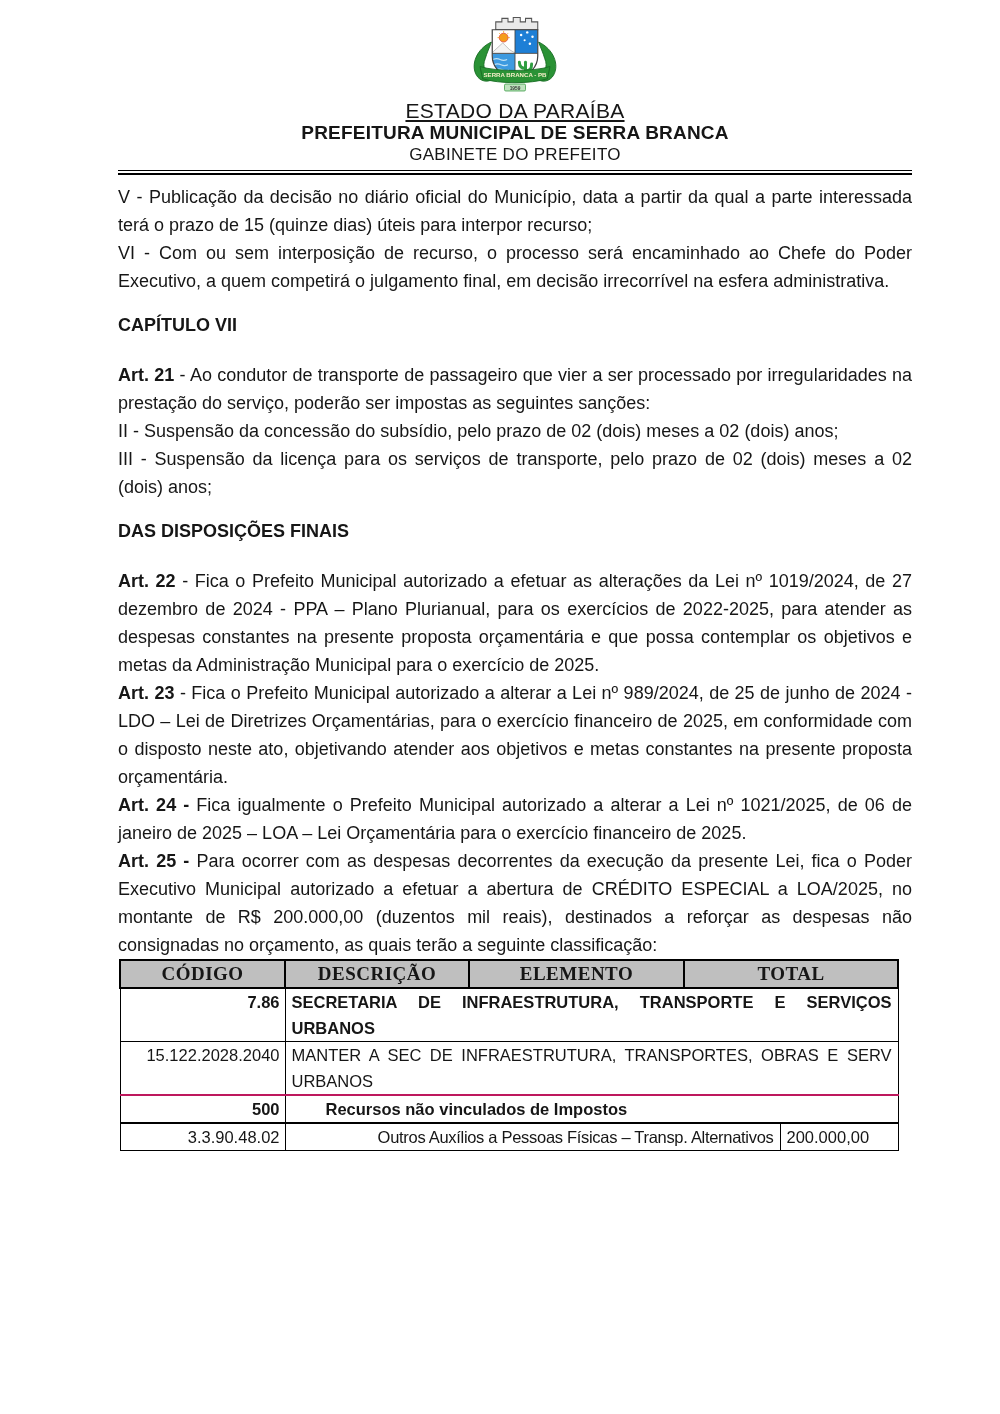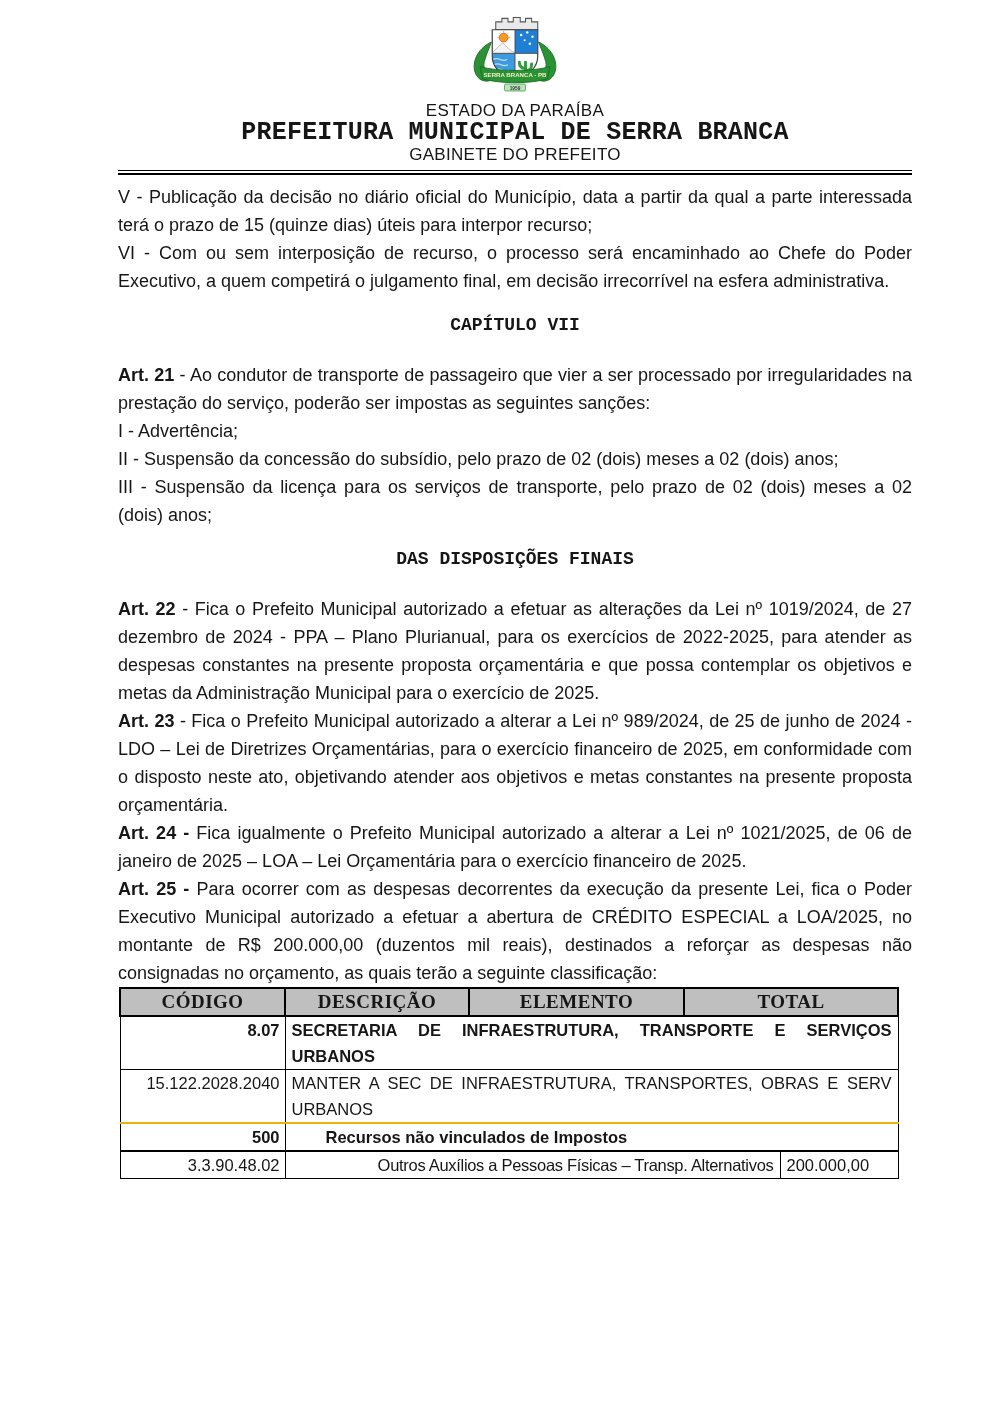--- a/index.html
+++ b/index.html
@@ -9,28 +9,28 @@
     box-sizing:border-box;
     padding:12px 88px 0 118px;
     background:#fff;
     overflow:hidden;
     font-family:"Liberation Sans", sans-serif;
     font-size:18px;line-height:28px;color:#161616;
   }
   
   .letterhead{text-align:center;}
   .crest{display:block;margin:2px auto 2px;width:106px;height:84px;}
-  .lh-state{font-size:17px;line-height:22px;letter-spacing:.3px;}
-  .lh-muni{font-size:25px;line-height:22px;font-weight:bold;letter-spacing:.2px;font-family:Liberation Mono, monospace;}
+  .lh-state{font-size:21px;line-height:22px;letter-spacing:.3px;text-decoration:underline;}
+  .lh-muni{font-size:19px;line-height:22px;font-weight:bold;letter-spacing:.2px;}
   .lh-office{font-size:17px;line-height:22px;letter-spacing:.3px;}
   .rule{height:2px;border-top:1.5px solid #000;border-bottom:2.5px solid #000;margin:4px 0 8px 0;}
   
   p.doc{margin:0;text-align:justify;}
   .b{font-weight:bold;margin-top:13px;}
-  .chapter{ text-align:center;font-weight:bold;margin:16px 0 22px 0;font-family:Liberation Mono, monospace;}
+  .chapter{ text-align:left;font-weight:bold;margin:16px 0 22px 0;}
   .chapter div{line-height:28px;}
   .mb-blank{margin-bottom:26px;}
   .mb-big{margin-bottom:40px;}
   .mb-end{margin-bottom:22px;}
   
   table.budget{border-collapse:collapse;width:778px;table-layout:fixed;margin-left:1px;}
   table.budget col.c1{width:165px;}
   table.budget col.c2{width:184px;}
   table.budget col.c3{width:215px;}
   table.budget col.c4{width:96px;}
@@ -39,21 +39,21 @@
     font-family:"Liberation Serif", serif;
     font-size:19px;font-weight:bold;line-height:24px;
     background:#bfbfbf;border:2px solid #000;padding:1px 3px;
     letter-spacing:.5px;text-align:center;
   }
   table.budget td{
     border:1px solid #000;
     font-size:16.5px;line-height:26px;
     padding:0 6px;vertical-align:top;
   }
-  table.budget tr.sep td{border-top:2px solid #eab308;border-bottom:2px solid #000;padding-left:40px;}
+  table.budget tr.sep td{border-top:2px solid #be185d;border-bottom:2px solid #000;padding-left:40px;}
   table.budget td.code{text-align:right;white-space:nowrap;padding-right:5px;}
   table.budget td.desc{text-align:justify;}
   table.budget td.desc-left{text-align:right;white-space:nowrap;letter-spacing:-0.3px;overflow:hidden;}
   table.budget td.total{text-align:left;white-space:nowrap;}
   table.budget .bold{font-weight:bold;}
 </style>
 </head>
 <body>
 
 <div class="page">
@@ -123,21 +123,20 @@
   <div class="rule"></div>
 
   <p class="doc">V - Publicação da decisão no diário oficial do Município, data a partir da qual a parte interessada terá o prazo de 15 (quinze dias) úteis para interpor recurso;</p>
   <p class="doc">VI - Com ou sem interposição de recurso, o processo será encaminhado ao Chefe do Poder Executivo, a quem competirá o julgamento final, em decisão irrecorrível na esfera administrativa.</p>
 
   <div class="chapter">
     <div>CAPÍTULO VII</div>
   </div>
 
   <p class="doc"><span class="b">Art. 21</span><span> - Ao condutor de transporte de passageiro que vier a ser processado por irregularidades na prestação do serviço, poderão ser impostas as seguintes sanções:</span></p>
-  <p class="doc">I - Advertência;</p>
   <p class="doc">II - Suspensão da concessão do subsídio, pelo prazo de 02 (dois) meses a 02 (dois) anos;</p>
   <p class="doc">III - Suspensão da licença para os serviços de transporte, pelo prazo de 02 (dois) meses a 02 (dois) anos;</p>
 
   <div class="chapter">
     <div>DAS DISPOSIÇÕES FINAIS</div>
   </div>
 
   <p class="doc mb-blank"><span class="b">Art. 22</span><span> - Fica o Prefeito Municipal autorizado a efetuar as alterações da Lei nº 1019/2024, de 27 dezembro de 2024 - PPA – Plano Plurianual, para os exercícios de 2022-2025, para atender as despesas constantes na presente proposta orçamentária e que possa contemplar os objetivos e metas da Administração Municipal para o exercício de 2025.</span></p>
   <p class="doc mb-big"><span class="b">Art. 23</span><span> - Fica o Prefeito Municipal autorizado a alterar a Lei nº 989/2024, de 25 de junho de 2024 - LDO – Lei de Diretrizes Orçamentárias, para o exercício financeiro de 2025, em conformidade com o disposto neste ato, objetivando atender aos objetivos e metas constantes na presente proposta orçamentária.</span></p>
   <p class="doc mb-blank"><span class="b">Art. 24 -</span><span> Fica igualmente o Prefeito Municipal autorizado a alterar a Lei nº 1021/2025, de 06 de janeiro de 2025 – LOA – Lei Orçamentária para o exercício  financeiro de 2025.</span></p>
@@ -152,21 +151,21 @@
         <col class="c5">
       </colgroup>
     <tbody>
         <tr>
       <th>CÓDIGO</th>
       <th>DESCRIÇÃO</th>
       <th>ELEMENTO</th>
       <th colspan="2">TOTAL</th>
     </tr>
     <tr>
-      <td class="code bold">8.07</td>
+      <td class="code bold">7.86</td>
       <td colspan="4" class="desc bold">SECRETARIA DE INFRAESTRUTURA, TRANSPORTE E SERVIÇOS URBANOS</td>
     </tr>
     <tr>
       <td class="code">15.122.2028.2040</td>
       <td colspan="4" class="desc">MANTER A SEC DE INFRAESTRUTURA, TRANSPORTES, OBRAS E SERV URBANOS</td>
     </tr>
     <tr class="sep">
       <td class="code bold">500</td>
       <td colspan="4" class="bold">Recursos não vinculados de Impostos</td>
     </tr>

